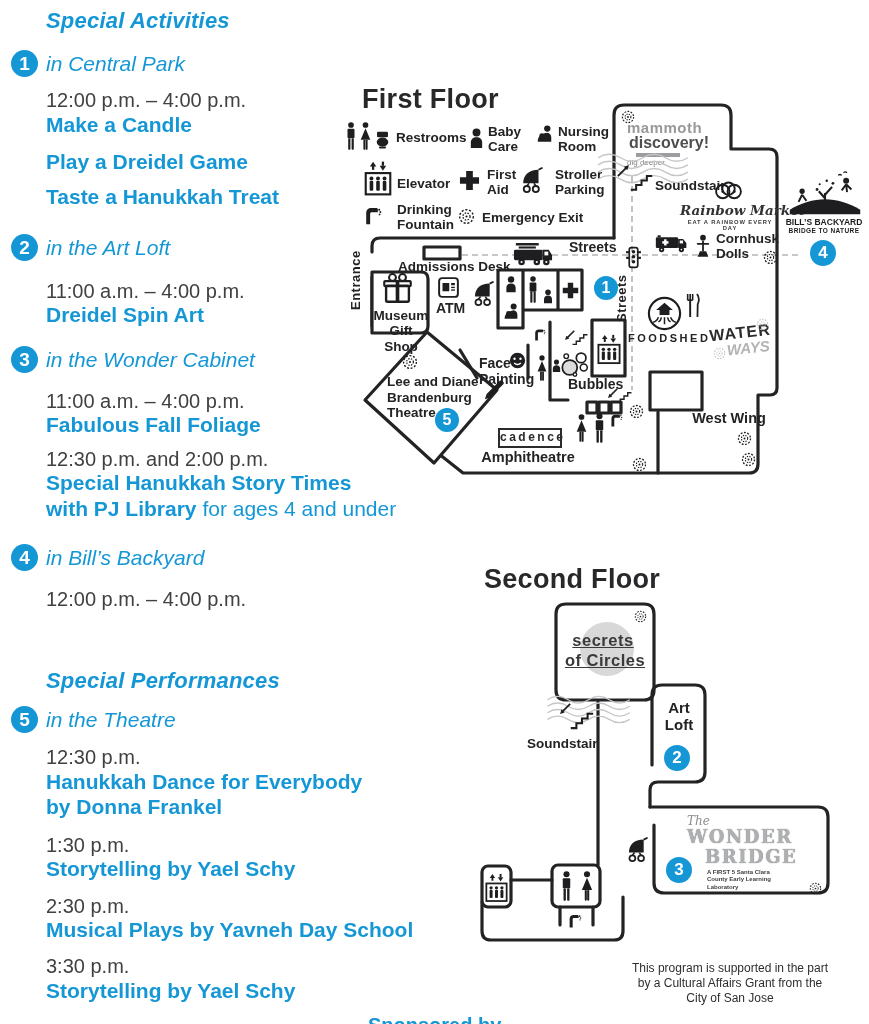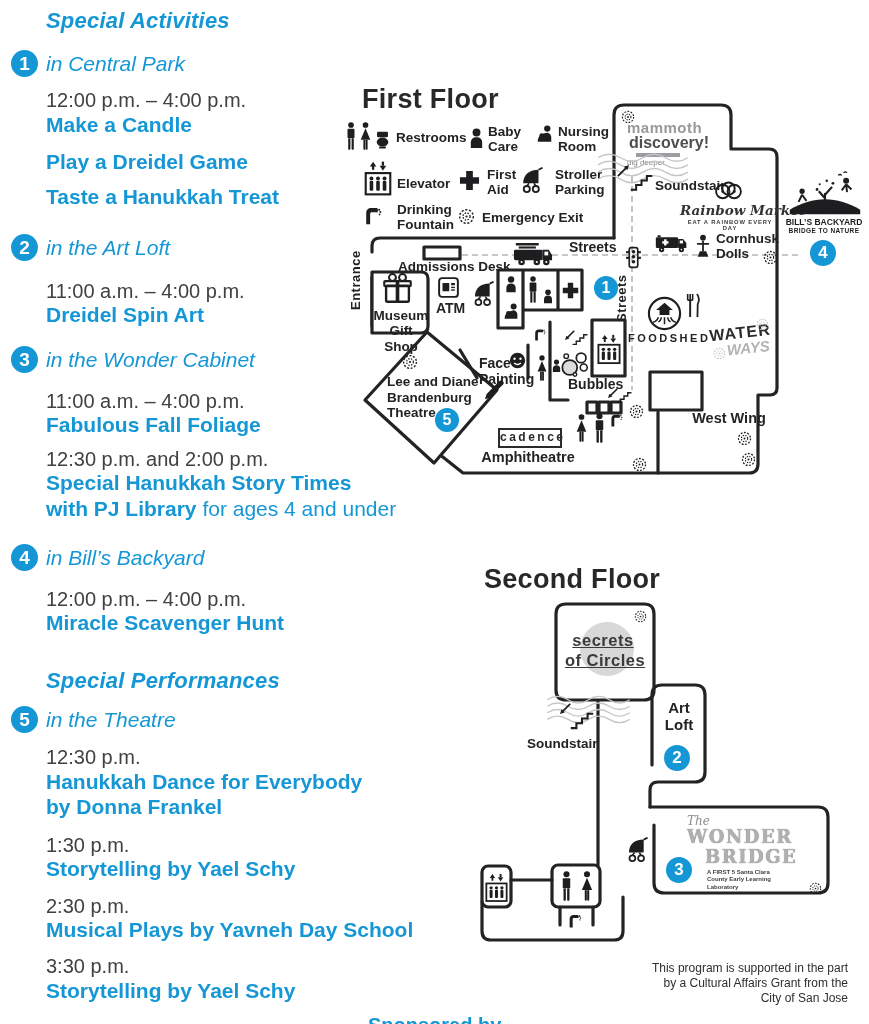--- a/index.html
+++ b/index.html
@@ -16,21 +16,21 @@
          text-align:center;font-family:"Liberation Sans",sans-serif;}
   .b27{width:27px;height:27px;line-height:27px;font-size:19px;}
   .b24{width:24px;height:24px;line-height:24px;font-size:16px;}
   .b26{width:26px;height:26px;line-height:26px;font-size:17px;}
   .floorhead{position:absolute;font-weight:800;font-size:27px;line-height:1;color:#28282a;letter-spacing:.3px;}
   .ml{position:absolute;font-weight:700;font-size:13.5px;line-height:1.13;color:#232325;}
   .c{text-align:center;}
   .vt{position:absolute;writing-mode:vertical-rl;transform:rotate(180deg);font-weight:700;font-size:13px;color:#232325;letter-spacing:.5px;}
   .i{position:absolute;color:#1e1e20;fill:currentColor;}
   .gray{color:#c2c2c4;}
-  .foot{position:absolute;font-size:12px;line-height:15px;color:#2e2e30;text-align:right;}
+  .foot{position:absolute;font-size:12px;line-height:15px;color:#2e2e30;text-align:center;}
   
   .mammoth{position:absolute;width:104px;}
   .mammoth .m1{font-weight:700;font-size:15px;color:#97999b;letter-spacing:.5px;line-height:1;}
   .mammoth .m2{font-weight:700;font-size:16px;color:#4c4e50;margin-left:2px;line-height:1.05;}
   .mammoth .bar{height:4px;background:#9b9da0;width:44px;margin:1px 0 1px 9px;}
   .mammoth .m3{font-size:8px;color:#808285;margin-right:6px;}
   .rainbow{position:absolute;width:100px;text-align:center;}
   .rainbow .r1{font-family:"DejaVu Serif",serif;font-style:italic;font-weight:700;font-size:13.5px;color:#323234;white-space:nowrap;}
   .rainbow .r2{font-size:5.8px;font-weight:700;letter-spacing:.9px;color:#3a3a3c;margin-top:1px;}
   .bills{position:absolute;width:84px;text-align:center;}
@@ -301,21 +301,20 @@
 <div class="time" style="left:46px;top:448px">12:30 p.m. and 2:00 p.m.</div>
 <div class="act" style="left:46px;top:470px">Special Hanukkah Story Times</div>
 <div class="act" style="left:46px;top:496px">
   <span>with PJ Library</span>
   <span class="reg">for ages 4 and under</span>
 </div>
 
 <div class="badge b27" style="left:11px;top:544px">4</div>
 <div class="loc" style="left:46px;top:546px">in Bill’s Backyard</div>
 <div class="time" style="left:46px;top:588px">12:00 p.m. – 4:00 p.m.</div>
-<div class="act" style="left:46px;top:610px">Miracle Scavenger Hunt</div>
 
 <div class="sechead" style="left:46px;top:670px">Special Performances</div>
 
 <div class="badge b27" style="left:11px;top:706px">5</div>
 <div class="loc" style="left:46px;top:708px">in the Theatre</div>
 <div class="time" style="left:46px;top:746px">12:30 p.m.</div>
 <div class="act" style="left:46px;top:769px">Hanukkah Dance for Everybody</div>
 <div class="act" style="left:46px;top:794px">by Donna Frankel</div>
 <div class="time" style="left:46px;top:834px">1:30 p.m.</div>
 <div class="act" style="left:46px;top:856px">Storytelling by Yael Schy</div>

